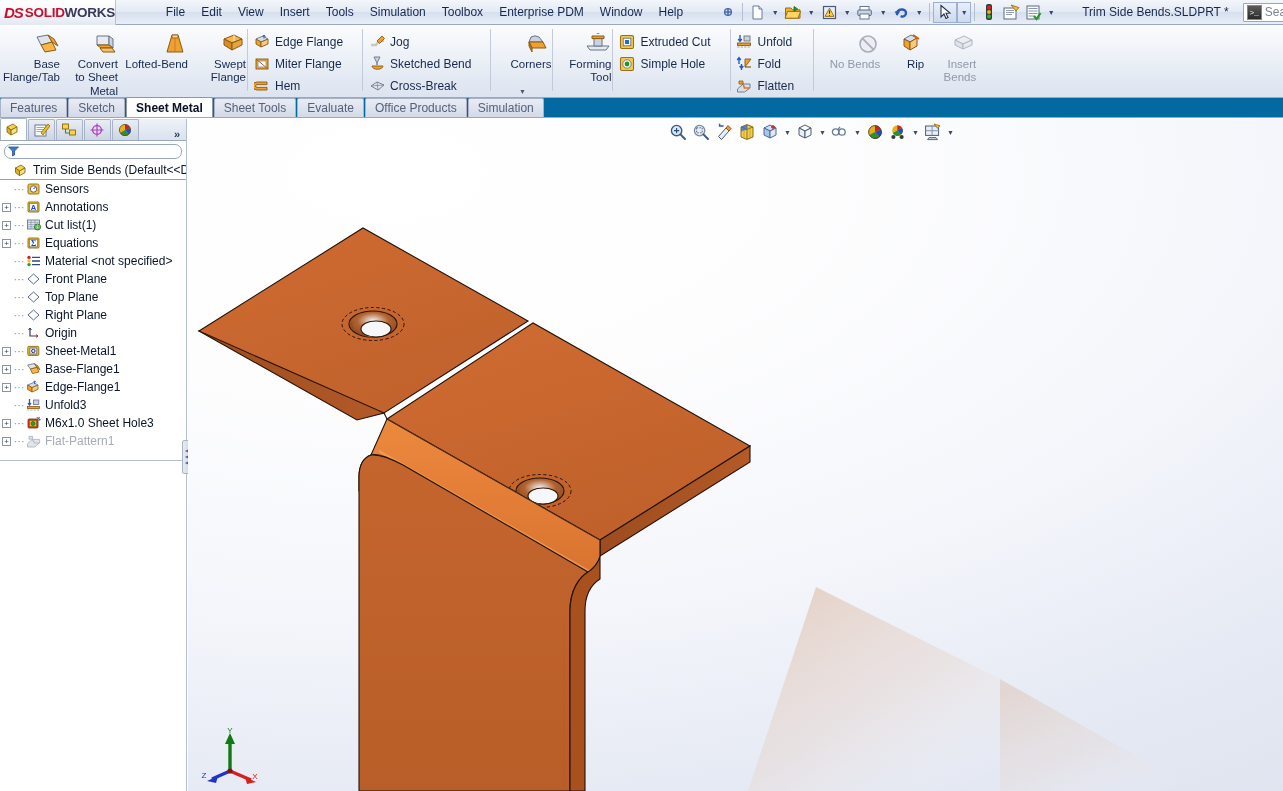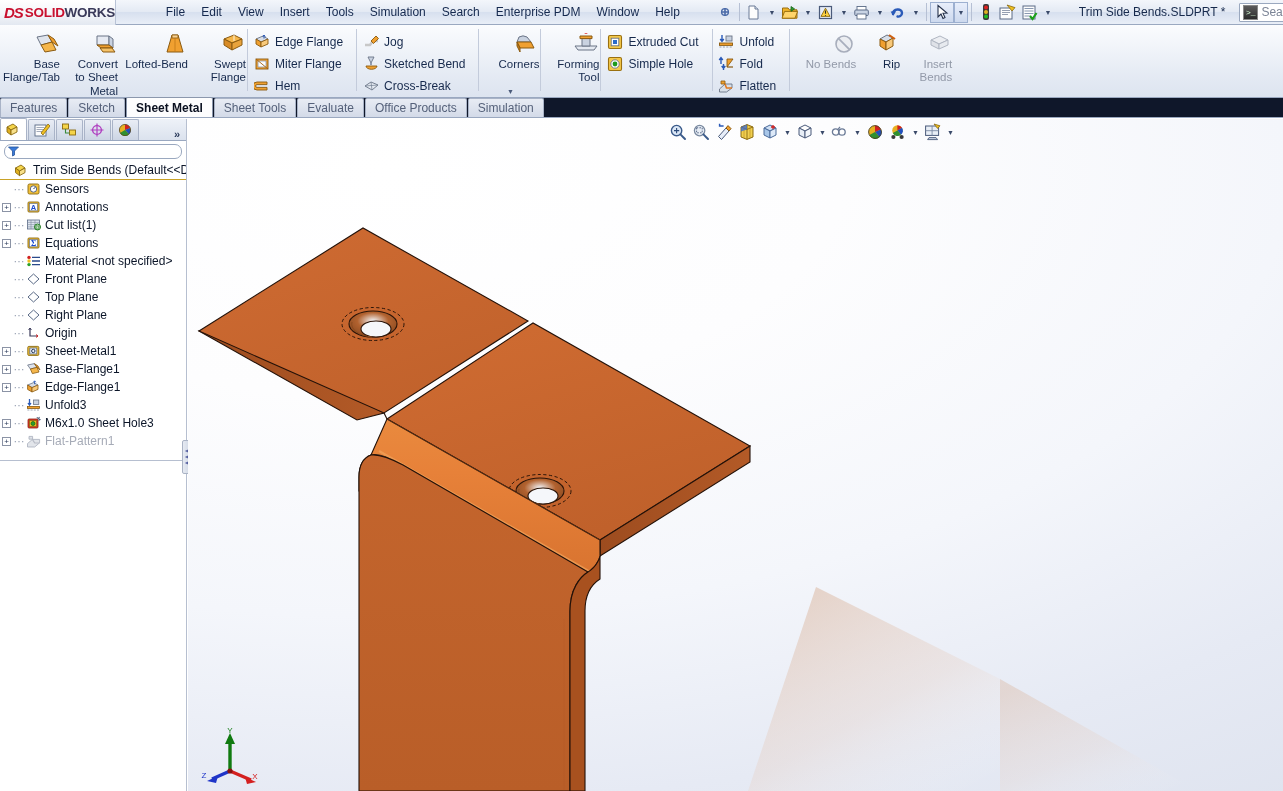--- a/index.html
+++ b/index.html
@@ -70,31 +70,31 @@
     width:58px; display:flex; flex-direction:column; align-items:flex-end; padding-top:4px;
     text-align:center; line-height:1.08; font-size:11.5px; color:#16294c; cursor:default;
   }
   .bigbtn .bi { height:26px; display:flex; align-items:center; justify-content:center; }
   .bigbtn .lbl { padding-top:1px; }
   .bigbtn.w70 { width:70px; }
   .bigbtn.w50 { width:48px; }
   .bigbtn.w46 { width:44px; }
   .colgrp { display:flex; flex-direction:column; padding-top:4px; }
   .smbtn {
-    display:flex; align-items:center; height:22px; padding:0 12px 0 2px;
+    display:flex; align-items:center; height:22px; padding:0 18px 0 2px;
     font-size:12px; color:#16294c; white-space:nowrap; cursor:default;
   }
   .smbtn .si { width:20px; height:18px; display:flex; align-items:center; justify-content:center; margin-right:3px;}
   .disabled { color:#9299a8; }
   .grp-dropdown { position:absolute; bottom:2px; left:0; right:0; text-align:center; font-size:7px; color:#4a5a7a; }
 
   
   .cmdtabs {
     position:absolute; left:0; top:98px; width:1283px; height:20px;
-    background:#0f172a;
+    background:#0369a1;
     display:flex; align-items:flex-end;
     border-bottom:1px solid #9aa8c0;
   }
   .ctab {
     height:19px; padding:0 9px; display:flex; align-items:center;
     font-size:12px; color:#55617a;
     background:linear-gradient(to bottom,#e8ecf4,#d3dae8);
     border:1px solid #a9b3c7; border-bottom:none; margin-right:1px;
     border-radius:2px 2px 0 0;
   }
@@ -173,21 +173,21 @@
       <span class="logo-sw"><span class="s">SOLID</span><span class="w">WORKS</span></span>
     </div>
 
     <div class="menuitems">
       <div class="mi">File</div>
       <div class="mi">Edit</div>
       <div class="mi">View</div>
       <div class="mi">Insert</div>
       <div class="mi">Tools</div>
       <div class="mi">Simulation</div>
-      <div class="mi">Search</div>
+      <div class="mi">Toolbox</div>
       <div class="mi">Enterprise PDM</div>
       <div class="mi">Window</div>
       <div class="mi">Help</div>
     </div>
 
     <div class="mb-icons">
       <div class="ic">
         <svg width="16" height="16" viewBox="0 0 16 16">
             <path d="M4 8 L12 8 M8 4 L8 12" stroke="#4a6aa8" stroke-width="1.6" fill="none"></path>
             <circle cx="8" cy="8" r="3.4" fill="none" stroke="#4a6aa8" stroke-width="1.4"></circle>

